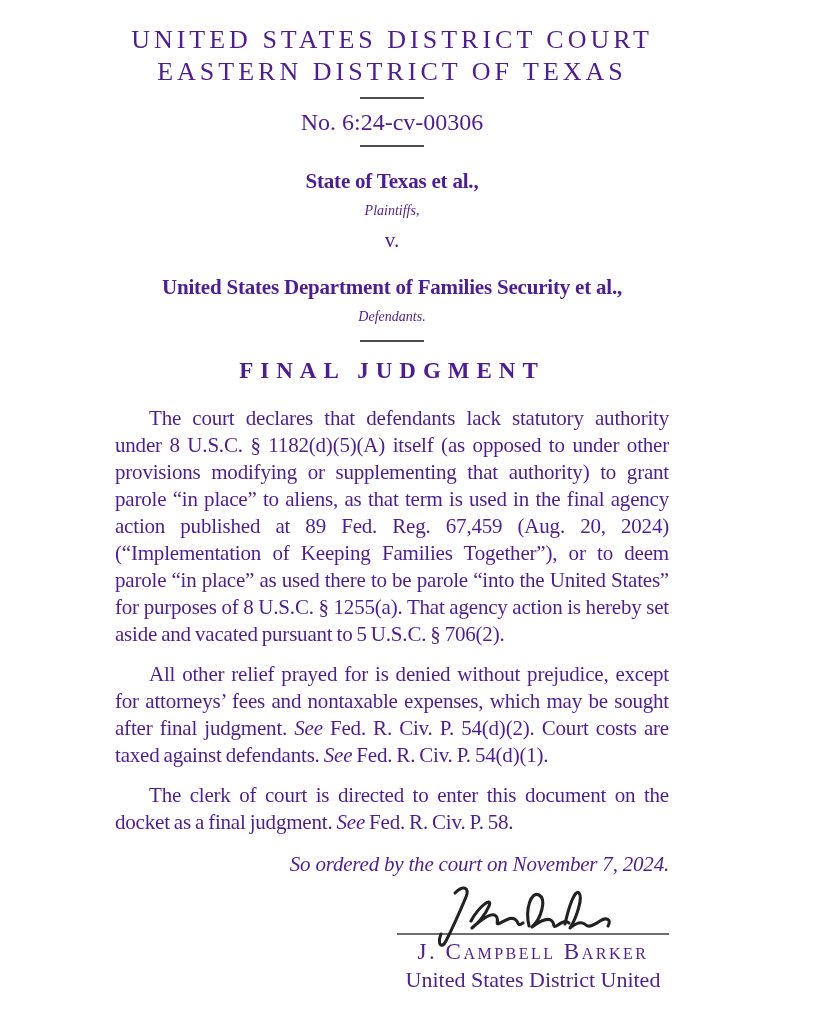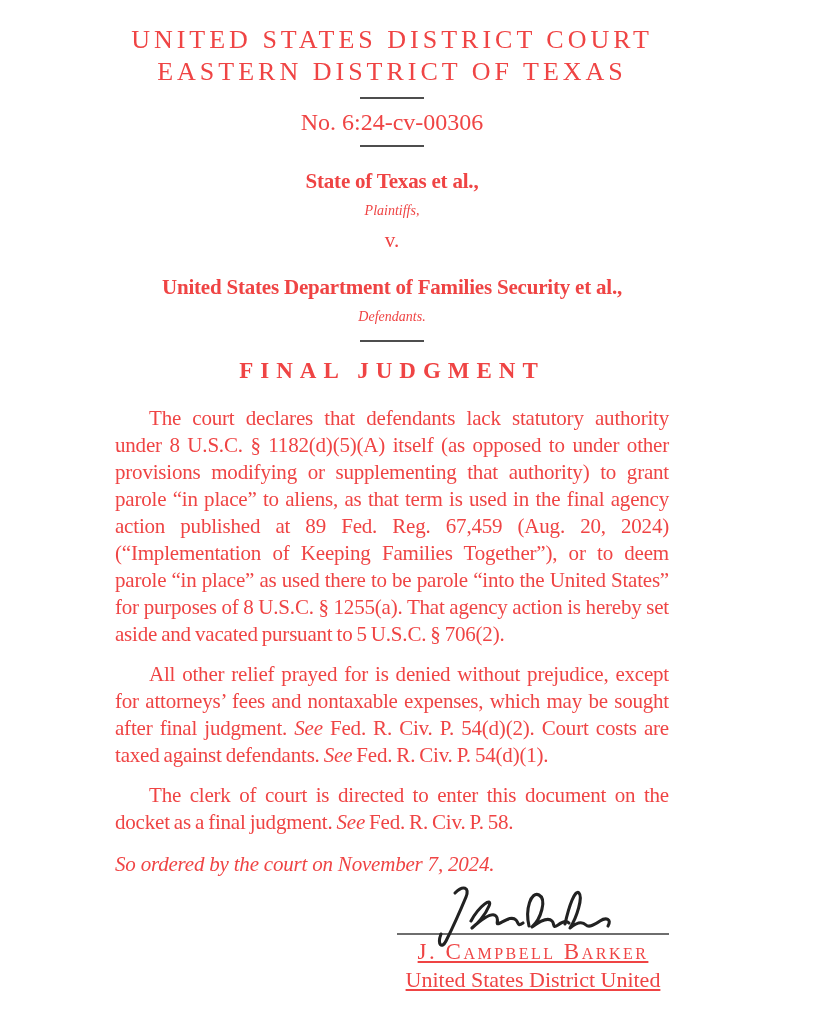--- a/index.html
+++ b/index.html
@@ -7,21 +7,21 @@
     padding: 0;
     background: #ffffff;
   }
   .page {
     position: relative;
     width: 816px;
     height: 1024px;
     background: #ffffff;
     overflow: hidden;
     font-family: "Liberation Serif", "DejaVu Serif", serif;
-    color: #ef4444;
+    color: #4c1d95;
   }
   .content {
     position: absolute;
     left: 115px;
     top: 24px;
     width: 554px;
   }
 
   
   .court-header { text-align: center; }
@@ -82,28 +82,28 @@
     text-indent: 34px;
     margin: 8px 0 13px 0;
     letter-spacing: -0.2px;
     word-spacing: -1px;
   }
 
   
   .so-ordered {
     font-size: 21px;
     font-style: italic;
+    text-align: right;
     margin-top: 16px;
     letter-spacing: -0.2px;
   }
   .sig-block {
     width: 272px;
     margin: 6px 0 0 auto;
     text-align: center;
-    text-decoration: underline;
   }
   .sig-line {
     position: relative;
     height: 50px;
     border-bottom: 2px solid #6e6e6e;
   }
   .sig-line svg {
     position: absolute;
     left: 28px;
     bottom: -10px;

